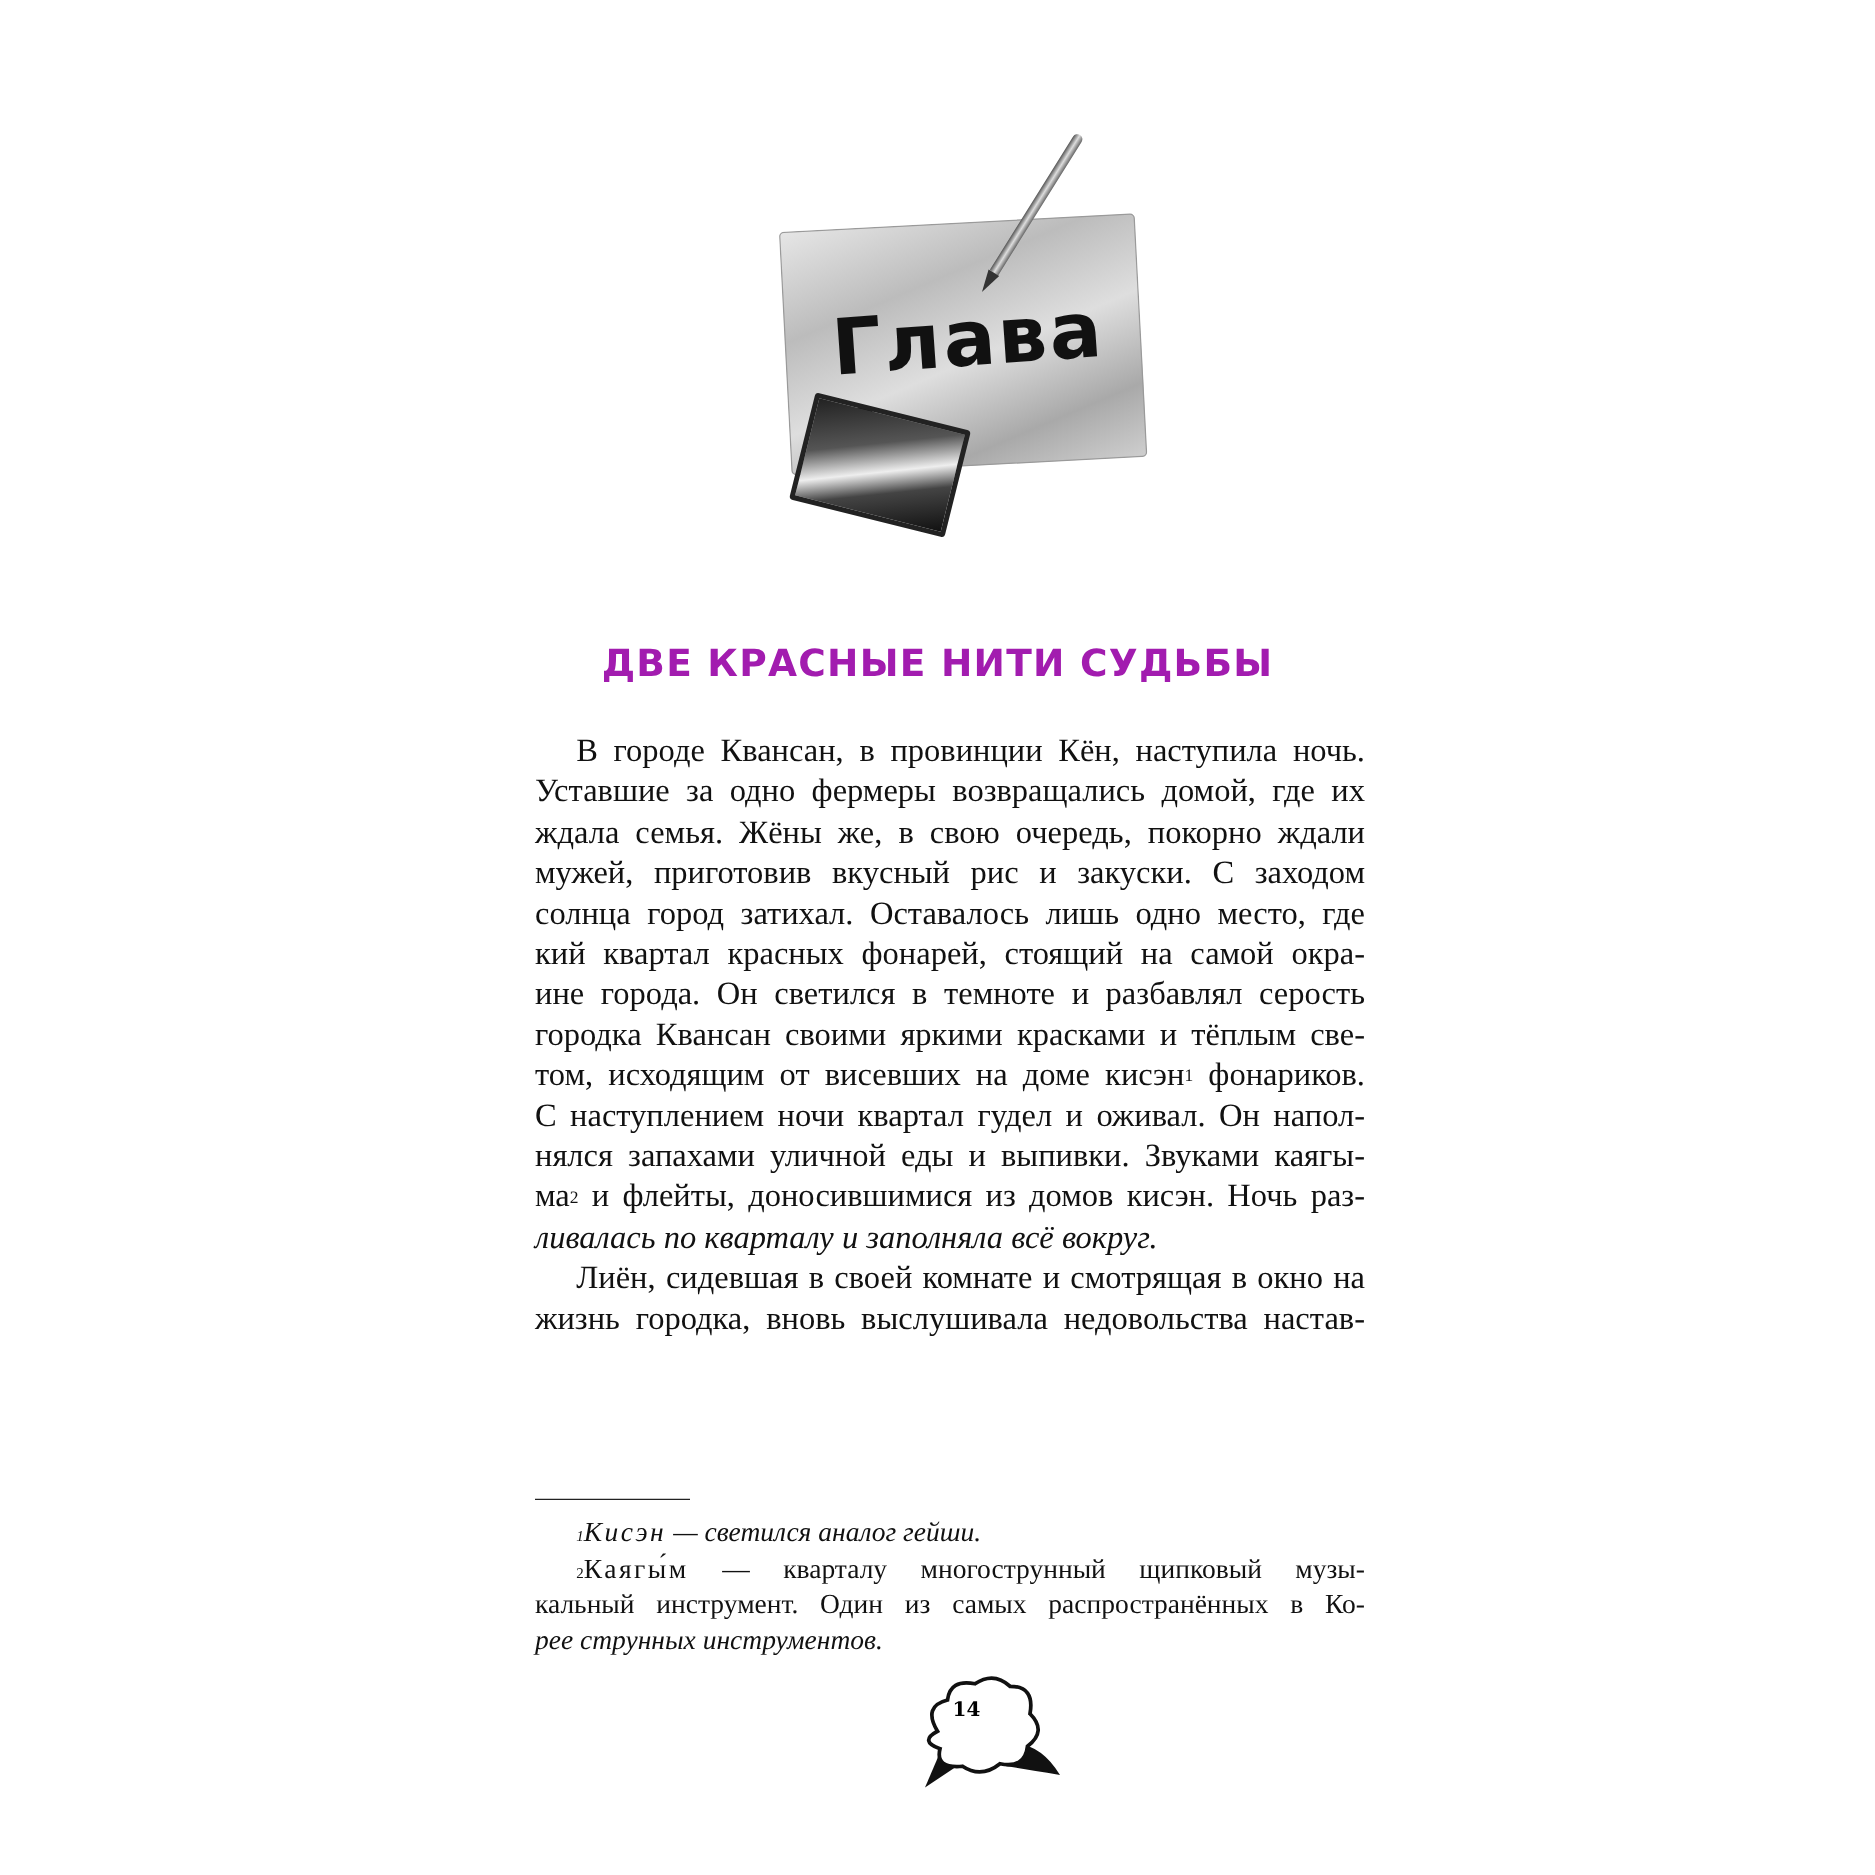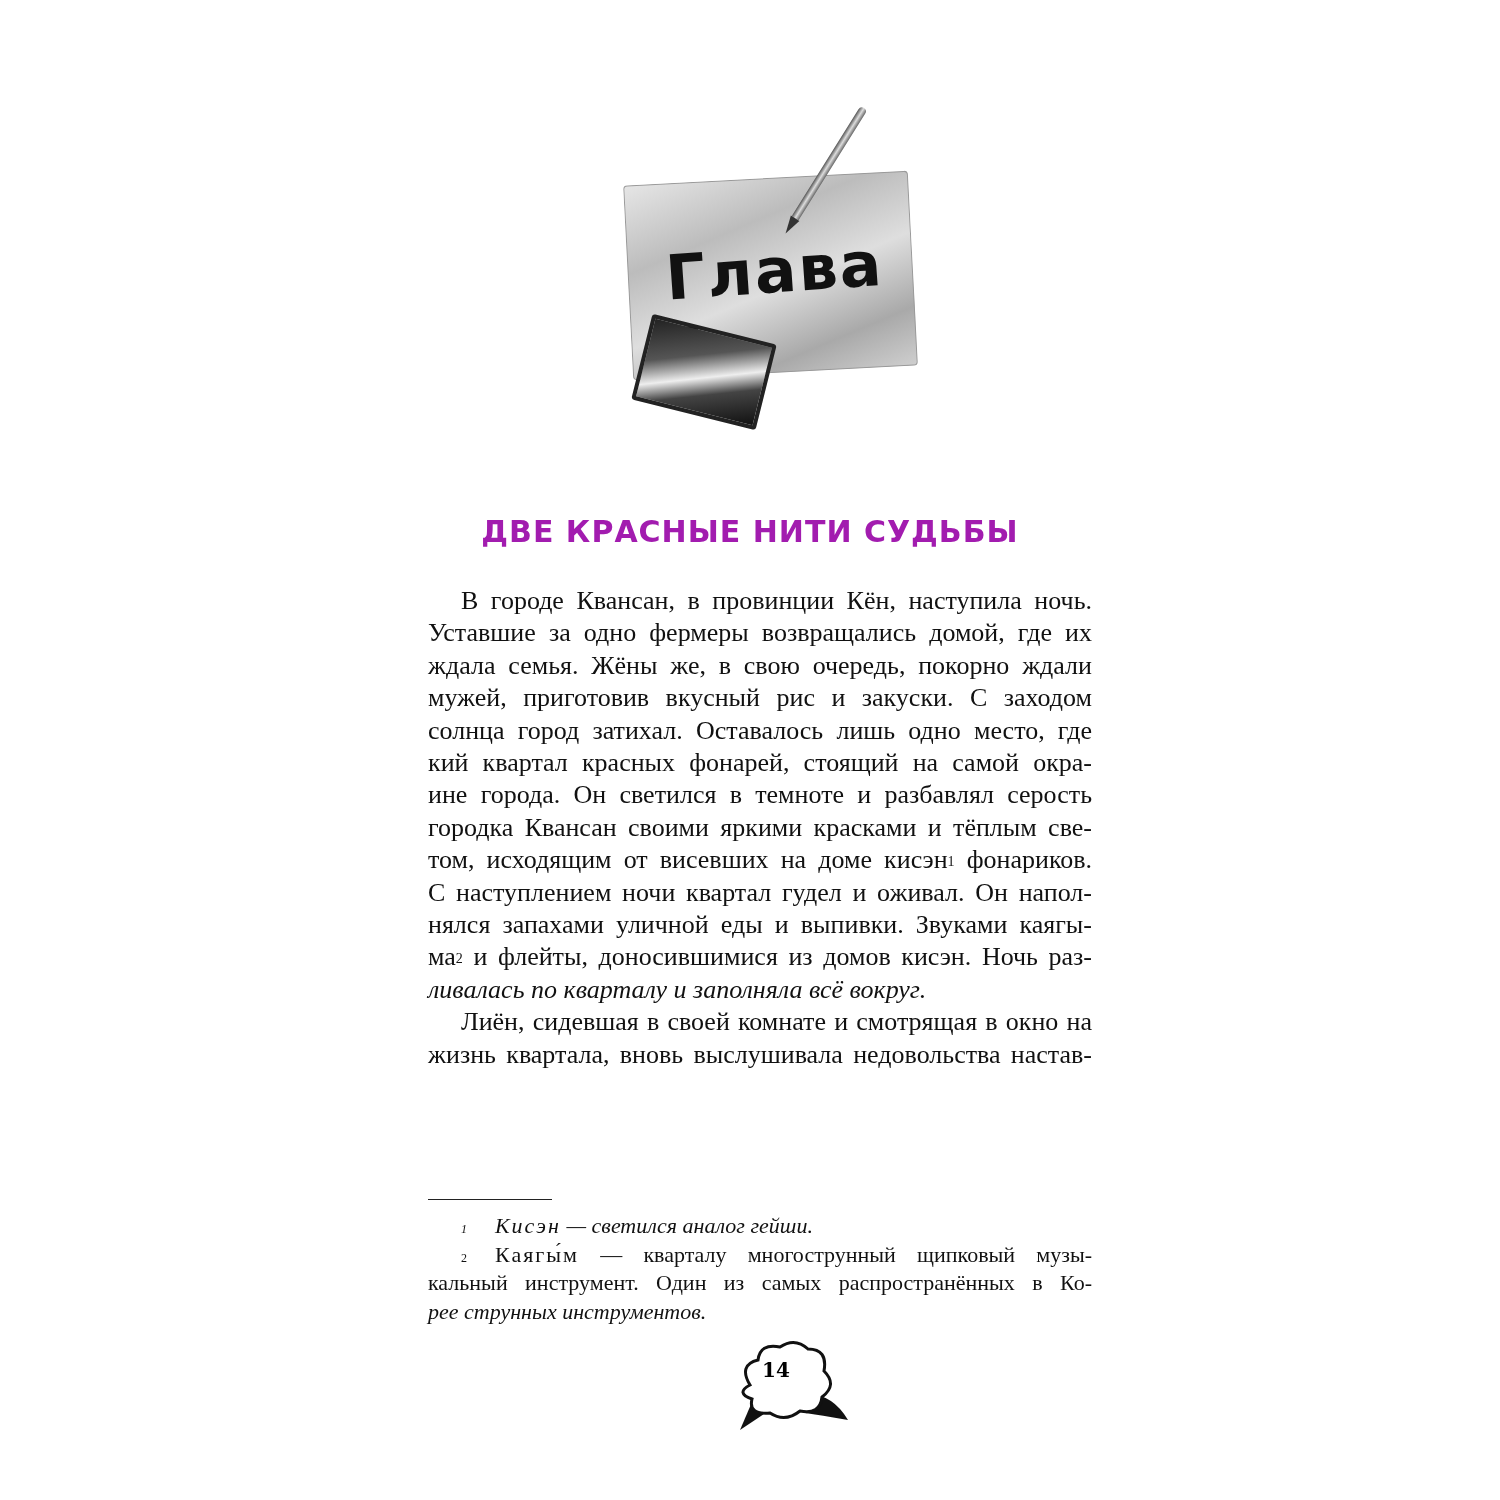--- a/index.html
+++ b/index.html
@@ -18,24 +18,24 @@
 
     .body-text { position:absolute; left:428px; top:585px; width:664px; font-size:26px; line-height:32.4px; text-align:justify; }
     .line { display:block; text-align:justify; text-align-last:justify; white-space:nowrap; }
     .line.last { text-align-last:left;font-style:italic; }
     .indent { padding-left:33px; }
     sup { font-size:14px; vertical-align:top; position:relative; top:2px; }
 
     .footnote-rule { position:absolute; left:428px; top:1199px; width:124px; height:1px; background:#222; }
     .footnotes { position:absolute; left:428px; top:1212px; width:664px; font-size:22px; line-height:28.5px; }
     .fn-num { font-size:12px; vertical-align:top; position:relative; top:3px; }
-    .fn-term { letter-spacing:2px;margin-left:28px; }
+    .fn-term { letter-spacing:2px; }
 
     .page-ornament { position:absolute; left:720px; top:1335px; width:130px; height:100px; }
-    .page-number { position:absolute; left:762px; top:1358px; font-family:"DejaVu Serif", serif; font-weight:bold; font-size:20px; color:#000; }
+    .page-number { position:absolute; left:762px; top:1358px; font-family:"DejaVu Serif", serif; font-weight:bold; font-size:16px; color:#000; }
   </style>
 </head>
 <body>
 
 <div class="chapter-emblem">
   <div class="card"></div>
   <div class="pen">
       <div class="pen-tip"></div>
     </div>
   <div class="chapter-label">Глава 1</div>
@@ -52,21 +52,21 @@
   <span class="line">солнца город затихал. Оставалось лишь одно место, где</span>
   <span class="line">кий квартал красных фонарей, стоящий на самой окра-</span>
   <span class="line">ине города. Он светился в темноте и разбавлял серость</span>
   <span class="line">городка Квансан своими яркими красками и тёплым све-</span>
   <span class="line"><span>том, исходящим от висевших на доме кисэн</span><sup>1</sup><span> фонариков.</span></span>
   <span class="line">С наступлением ночи квартал гудел и оживал. Он напол-</span>
   <span class="line">нялся запахами уличной еды и выпивки. Звуками каягы-</span>
   <span class="line"><span>ма</span><sup>2</sup><span> и флейты, доносившимися из домов кисэн. Ночь раз-</span></span>
   <span class="line last">ливалась по кварталу и заполняла всё вокруг.</span>
   <span class="line indent">Лиён, сидевшая в своей комнате и смотрящая в окно на</span>
-  <span class="line">жизнь квартала, вновь выслушивала недовольства настав-</span>
+  <span class="line">жизнь городка, вновь выслушивала недовольства настав-</span>
 </div>
 
 <div class="footnote-rule"></div>
 
 <div class="footnotes">
   <span class="line last indent"><span class="fn-num">1</span><span class="fn-term">Кисэн</span><span> — </span><span> светился аналог гейши.</span></span>
   <span class="line indent"><span class="fn-num">2</span><span class="fn-term">Каягы́м</span><span> — </span><span> кварталу многострунный щипковый музы-</span></span>
   <span class="line">кальный инструмент. Один из самых распространённых в Ко-</span>
   <span class="line last">рее струнных инструментов.</span>
 </div>

